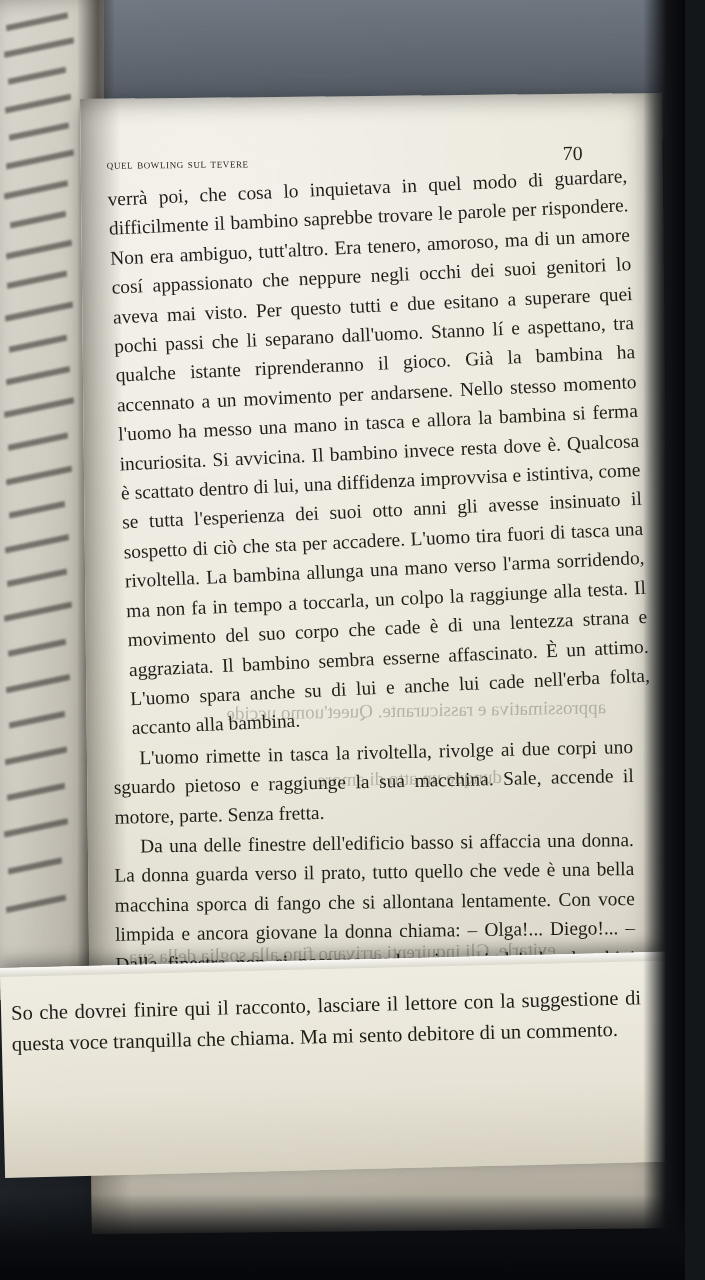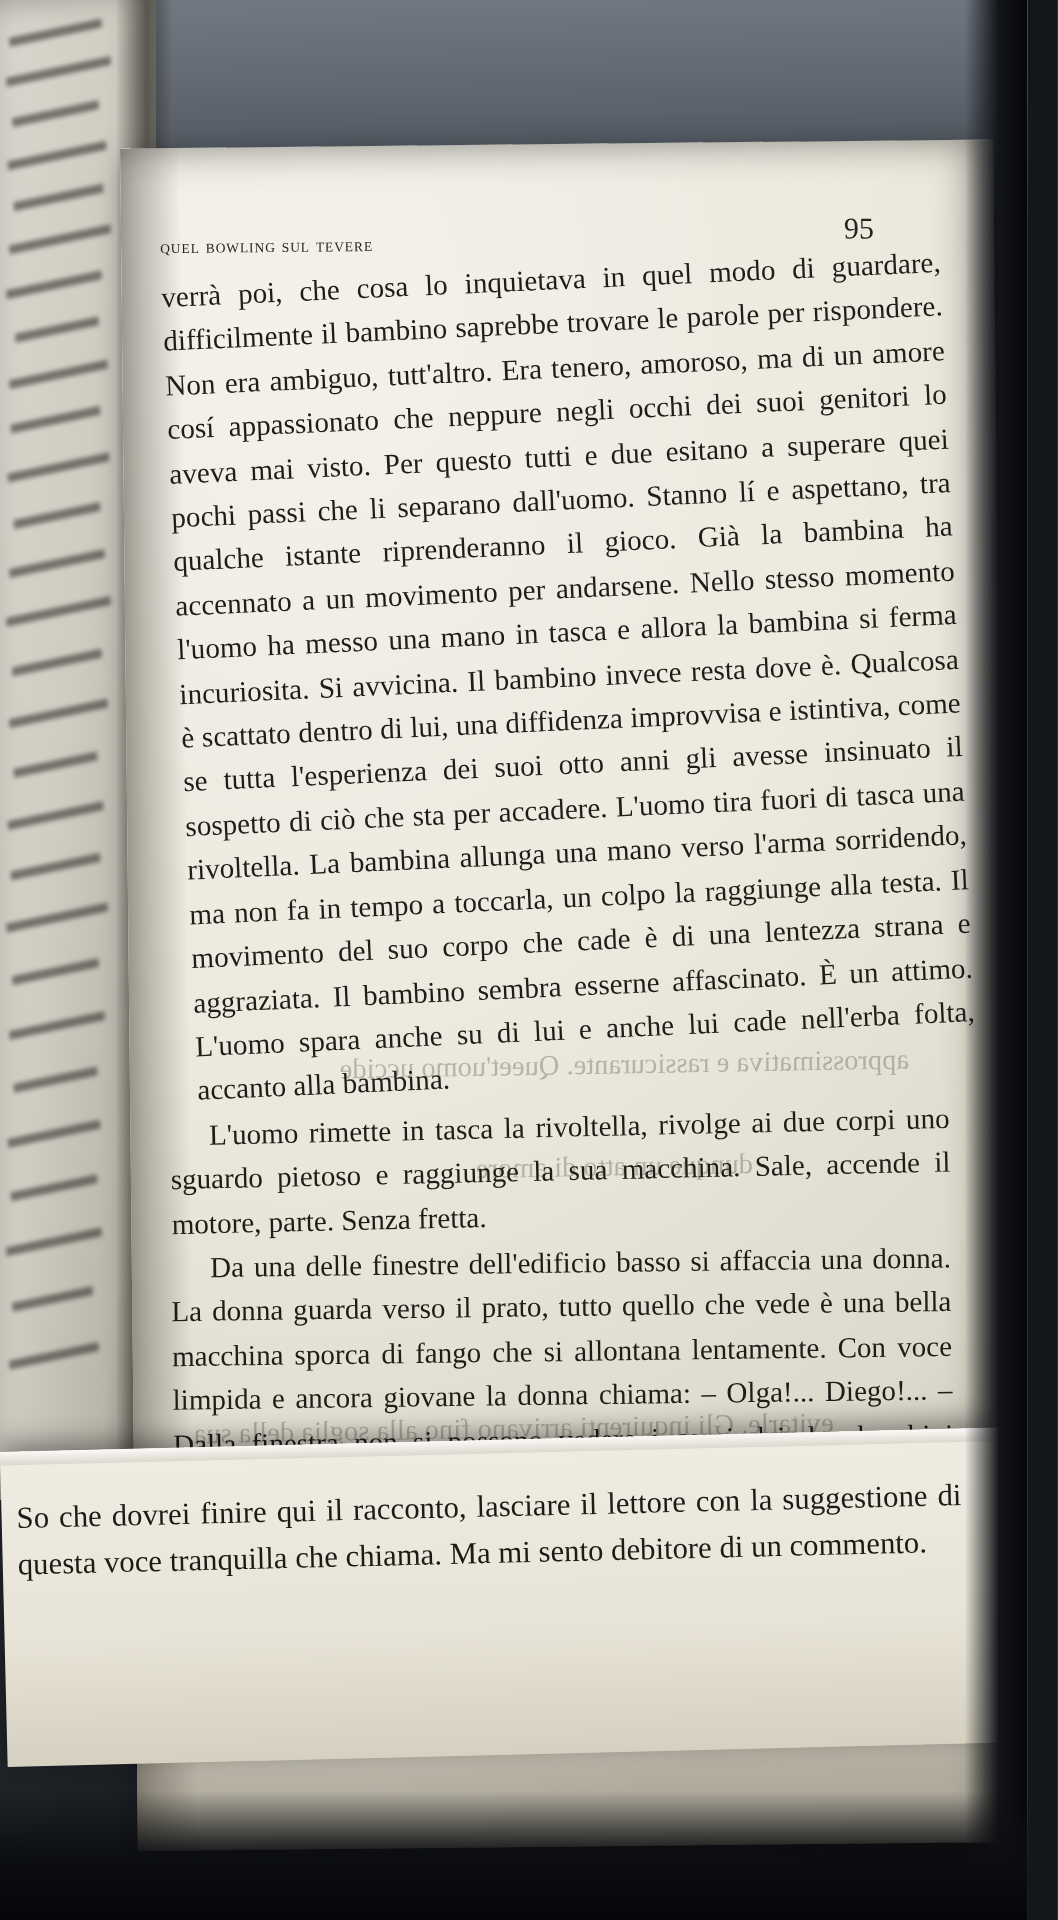--- a/index.html
+++ b/index.html
@@ -218,21 +218,21 @@
     <div class="ghost-line" style="left:4px; top:828px; width:64px;"></div>
     <div class="ghost-line" style="left:8px; top:866px; width:54px;"></div>
     <div class="ghost-line" style="left:6px; top:904px; width:60px;"></div>
   </div>
   <div class="left-gutter"></div>
 
   <div class="page-sheet">
     <div class="sheet-shadow-left"></div>
 
     <div class="runhead">QUEL BOWLING SUL TEVERE</div>
-    <div class="folio">95</div>
+    <div class="folio">70</div>
 
     <div class="bleed" style="left:140px; top:600px;">approssimativa e rassicurante. Queet'uomo uccide</div>
     <div class="bleed" style="left:230px; top:668px;">dunque un atto di amore</div>
     <div class="bleed" style="left:110px; top:912px;">che vergogno el</div>
     <div class="bleed" style="left:40px; top:842px;">evitarle. Gli inquirenti arrivano fino alla soglia della sua</div>
     <div class="bleed" style="left:30px; top:872px;">casa, aprono la sua porta, lo guardano in faccia, ma non lo</div>
     <div class="bleed" style="left:70px; top:1010px;">ne, è cioè cosí normale in</div>
 
     <div class="col">
       <p class="blk-a">verrà poi, che cosa lo inquietava in quel modo di guardare, difficilmente il bambino saprebbe trovare le parole per rispondere. Non era ambiguo, tutt'altro. Era tenero, amoroso, ma di un amore cosí appassionato che neppure negli occhi dei suoi genitori lo aveva mai visto. Per questo tutti e due esitano a superare quei pochi passi che li separano dall'uomo. Stanno lí e aspettano, tra qualche istante riprenderanno il gioco. Già la bambina ha accennato a un movimento per andarsene. Nello stesso momento l'uomo ha messo una mano in tasca e allora la bambina si ferma incuriosita. Si avvicina. Il bambino invece resta dove è. Qualcosa è scattato dentro di lui, una diffidenza improvvisa e istintiva, come se tutta l'esperienza dei suoi otto anni gli avesse insinuato il sospetto di ciò che sta per accadere. L'uomo tira fuori di tasca una rivoltella. La bambina allunga una mano verso l'arma sorridendo, ma non fa in tempo a toccarla, un colpo la raggiunge alla testa. Il movimento del suo corpo che cade è di una lentezza strana e aggraziata. Il bambino sembra esserne affascinato. È un attimo. L'uomo spara anche su di lui e anche lui cade nell'erba folta, accanto alla bambina.</p>

